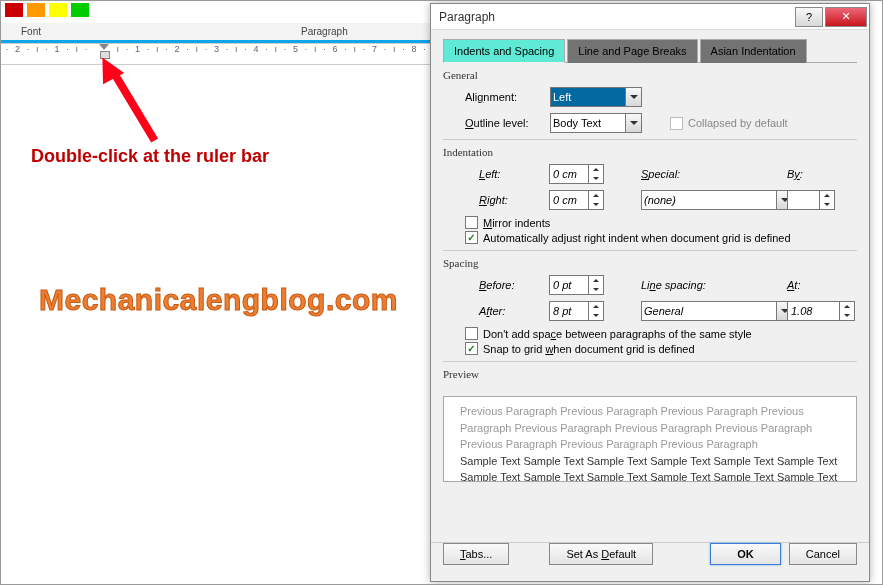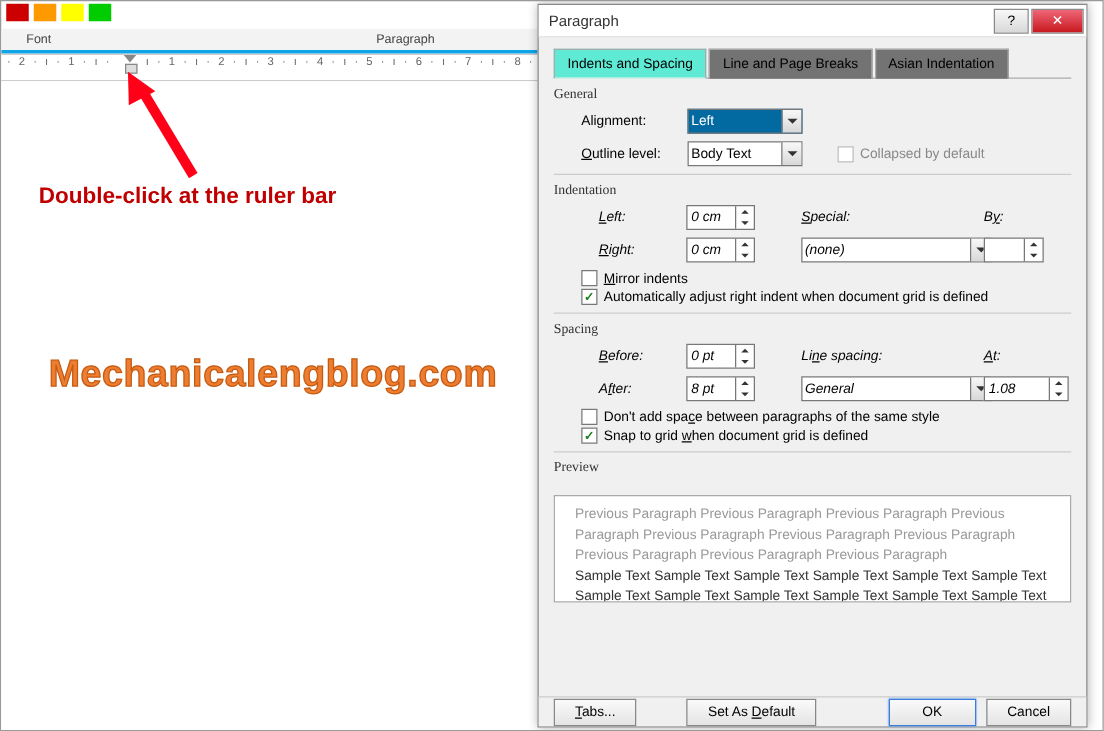--- a/index.html
+++ b/index.html
@@ -64,23 +64,23 @@
   .chk-row{ margin:2px 0 2px 22px; display:flex;align-items:center;}
   .chk{ width:13px;height:13px;border:1px solid #777;background:#fff;margin-right:5px;display:inline-flex;align-items:center;justify-content:center;font-size:10px;color:#0a0;}
   .chk.disabled{border-color:#bbb;color:#bbb;}
   .chk.checked::after{content:"✓";color:#1a7f1a;font-weight:bold;}
   .grey{color:#888;}
   hr.sep{border:none;border-top:1px solid #ccc;margin:6px 0;}
   
   .preview-box{ margin:4px 12px 6px 12px; border:1px solid #aaa; height:86px; background:#fff; padding:6px 16px; font-size:6px; color:#999; line-height:1.5; overflow:hidden;}
   .preview-box .dark{color:#333;}
   
-  .dlg-buttons{ position:absolute; left:0;right:0;bottom:0; height:24px; border-top:1px solid #ccc; background:#f0f0f0; display:flex;align-items:center; padding:0 12px;}
+  .dlg-buttons{ position:absolute; left:0;right:0;bottom:0; height:39px; border-top:1px solid #ccc; background:#f0f0f0; display:flex;align-items:flex-start; padding:0 12px;}
   .btn{ height:22px; padding:0 16px; border:1px solid #888; background:linear-gradient(#fafafa,#e4e4e4);}
-  .btn.primary{ border:1px solid #3b7dd8; box-shadow:0 0 2px #6aa9f0; padding:0 26px;}
+  .btn.primary{ border:1px solid #3b7dd8; box-shadow:0 0 2px #6aa9f0; padding:0 26px;font-weight:bold;}
   .spacer{flex:1;}
   
   .ind-row{display:flex;align-items:center;margin:2px 0 6px 36px;font-style:italic;}
   .ind-row > label{width:70px;}
   .ind-row .col2{width:92px;}
   .ind-row .col3{width:146px;}
   .ind-row .col4{width:58px;text-align:left;}
   .lab2{display:inline-block;width:100px;}
 </style>
 </head>

